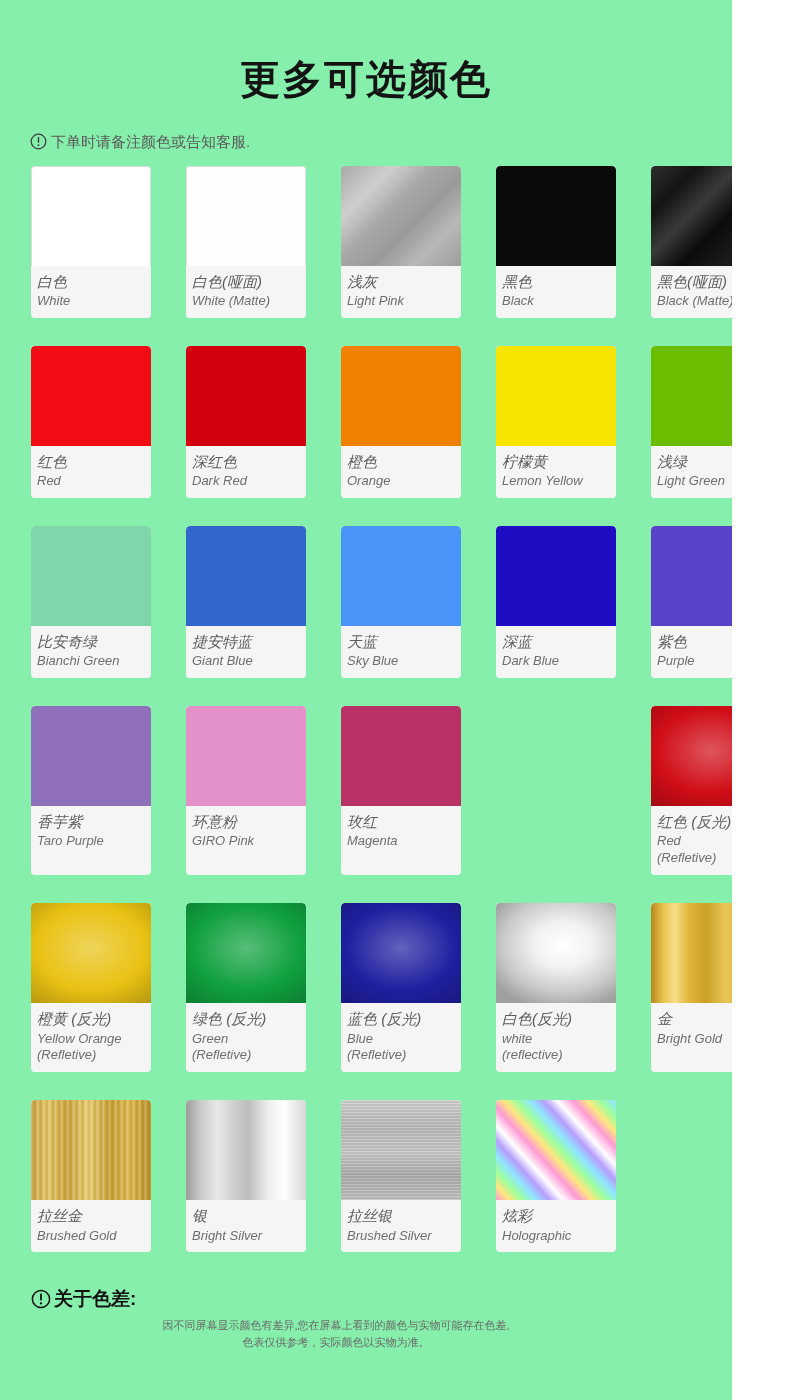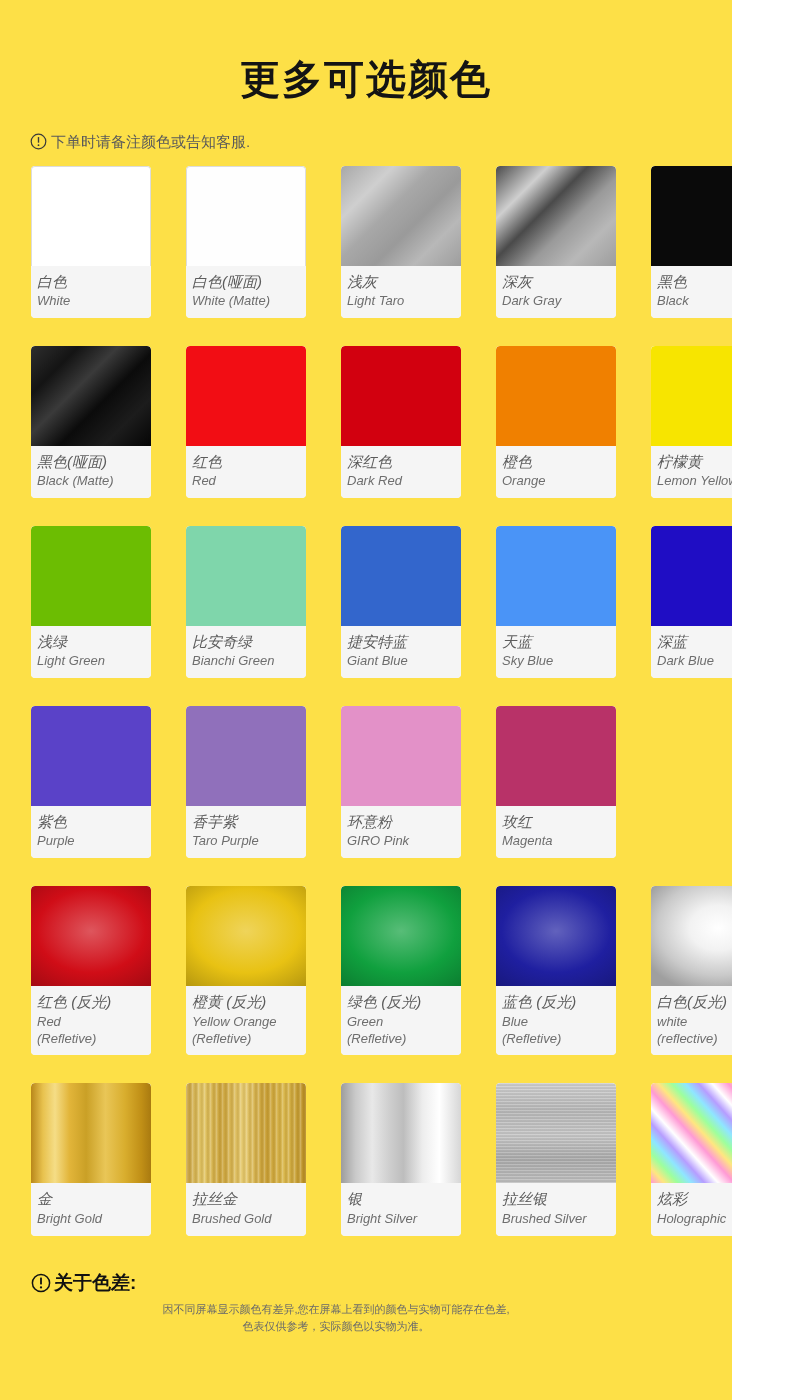--- a/index.html
+++ b/index.html
@@ -7,21 +7,21 @@
     margin: 0; padding: 0;
     width: 800px; height: 1400px;
     background: #ffffff;
     font-family: "Liberation Sans", "DejaVu Sans", sans-serif;
     -webkit-font-smoothing: antialiased;
   }
   .page {
     position: relative;
     width: 732px; height: 1400px;
     overflow: hidden;
-    background: #fde047;
+    background: #86efac;
   }
 
   
   .page-title {
     text-align: center;
     font-size: 40px;
     font-weight: bold;
     color: #141414;
     letter-spacing: 2px;
     padding-top: 28px;
@@ -153,28 +153,21 @@
         <div class="swatch-chip bordered" style="background: rgb(254, 254, 254);"></div>
         <div class="swatch-label">
           <div class="label-cn">白色(哑面)</div>
           <div class="label-en">White (Matte)</div>
         </div>
       </div>
       <div class="swatch-card">
         <div class="swatch-chip" style="background: linear-gradient(135deg, rgb(168, 168, 168) 0%, rgb(207, 207, 207) 24%, rgb(168, 168, 168) 42%, rgb(154, 154, 154) 60%, rgb(184, 184, 184) 78%, rgb(157, 157, 157) 100%);"></div>
         <div class="swatch-label">
           <div class="label-cn">浅灰</div>
-          <div class="label-en">Light Taro</div>
-        </div>
-      </div>
-      <div class="swatch-card">
-        <div class="swatch-chip" style="background: linear-gradient(135deg, rgb(74, 74, 74) 0%, rgb(207, 207, 207) 24%, rgb(74, 74, 74) 42%, rgb(154, 154, 154) 60%, rgb(184, 184, 184) 78%, rgb(157, 157, 157) 100%);"></div>
-        <div class="swatch-label">
-          <div class="label-cn">深灰</div>
-          <div class="label-en">Dark Gray</div>
+          <div class="label-en">Light Pink</div>
         </div>
       </div>
       <div class="swatch-card">
         <div class="swatch-chip" style="background: rgb(10, 10, 10);"></div>
         <div class="swatch-label">
           <div class="label-cn">黑色</div>
           <div class="label-en">Black</div>
         </div>
       </div>
       <div class="swatch-card">

